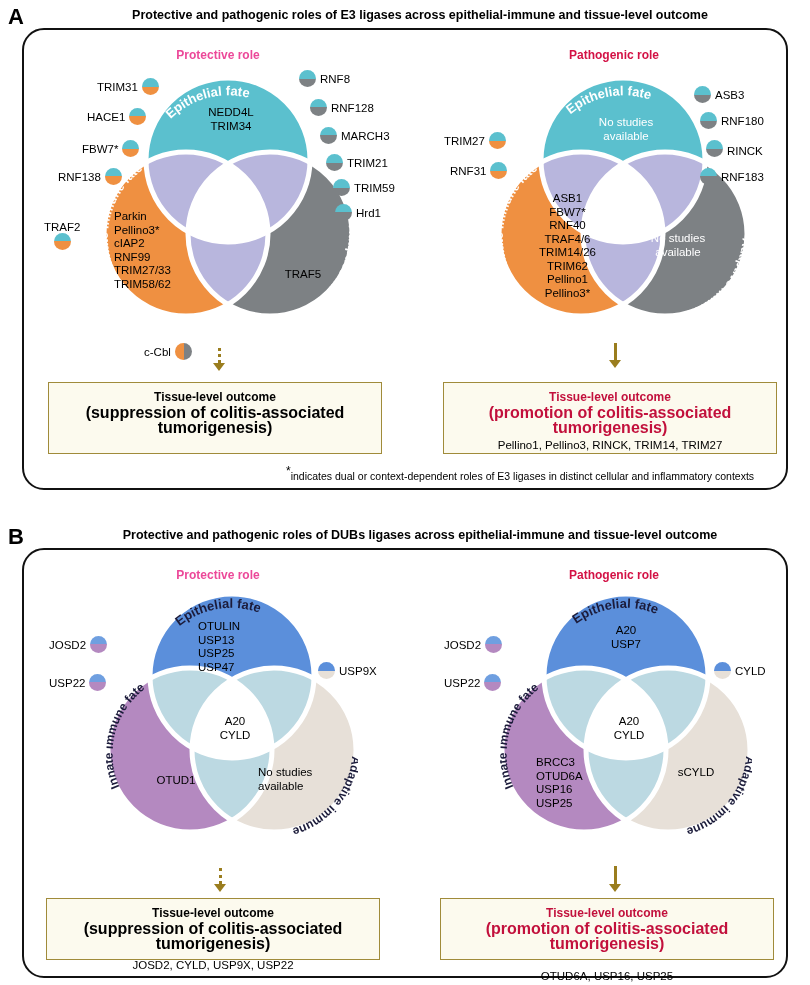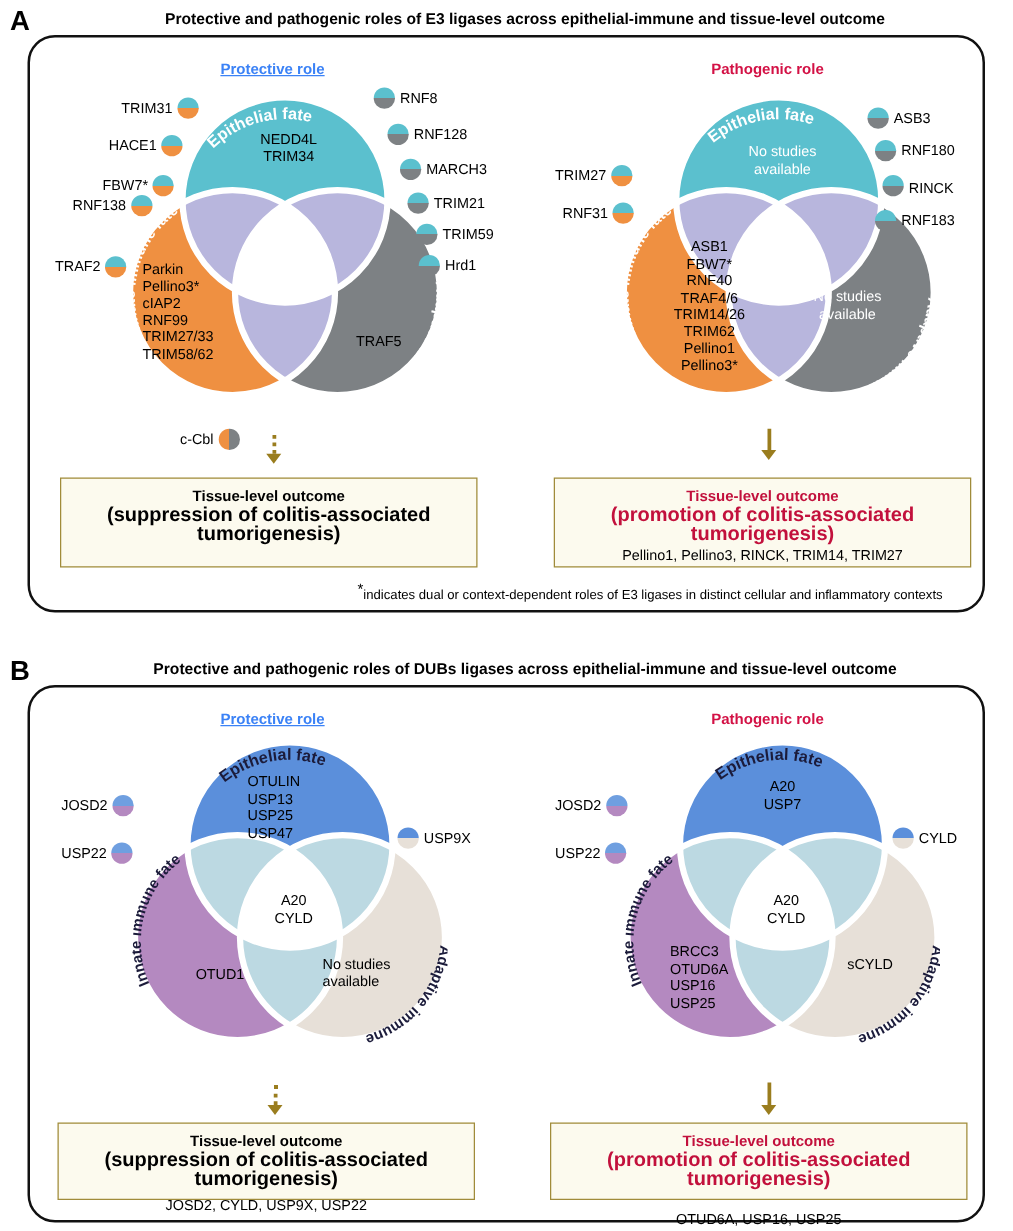--- a/index.html
+++ b/index.html
@@ -46,21 +46,21 @@
   #panelA .panel-box { top: 28px; height: 462px; }
   #panelB .panel-box { top: 28px; height: 450px; }
 
   .role-title {
     position: absolute;
     font-size: 12px;
     font-weight: bold;
     text-align: center;
     width: 200px;
   }
-  .role-protective { color: #3b82f6; text-decoration: underline; }
+  .role-protective { color: #ec4899; }
   .role-pathogenic { color: #d31145; }
 
   
   .venn { position: absolute; }
   .venn svg { display: block; }
 
   .venn-text {
     position: absolute;
     font-size: 11.5px;
     line-height: 13.5px;
@@ -197,25 +197,25 @@
     <span class="dot" style="background: linear-gradient(rgb(91, 192, 206) 0px, rgb(91, 192, 206) 50%, rgb(239, 144, 65) 50%, rgb(239, 144, 65) 100%);"></span>
   </div>
   <div class="sat" style="left:83px; top:108px;">
     <span class="lbl">HACE1</span>
     <span class="dot" style="background: linear-gradient(rgb(91, 192, 206) 0px, rgb(91, 192, 206) 50%, rgb(239, 144, 65) 50%, rgb(239, 144, 65) 100%);"></span>
   </div>
   <div class="sat" style="left:78px; top:140px;">
     <span class="lbl">FBW7*</span>
     <span class="dot" style="background: linear-gradient(rgb(91, 192, 206) 0px, rgb(91, 192, 206) 50%, rgb(239, 144, 65) 50%, rgb(239, 144, 65) 100%);"></span>
   </div>
-  <div class="sat" style="left:54px; top:156px;">
+  <div class="sat" style="left:54px; top:168px;">
     <span class="lbl">RNF138</span>
     <span class="dot" style="background: linear-gradient(rgb(91, 192, 206) 0px, rgb(91, 192, 206) 50%, rgb(239, 144, 65) 50%, rgb(239, 144, 65) 100%);"></span>
   </div>
-  <div class="sat" style="left:40px; top:205px;">
+  <div class="sat" style="left:40px; top:221px;flex-direction:column;">
     <span class="lbl">TRAF2</span>
     <span class="dot" style="background: linear-gradient(rgb(91, 192, 206) 0px, rgb(91, 192, 206) 50%, rgb(239, 144, 65) 50%, rgb(239, 144, 65) 100%);"></span>
   </div>
 
   <div class="sat rev" style="left:299px; top:70px;">
     <span class="lbl">RNF8</span>
     <span class="dot" style="background: linear-gradient(rgb(91, 192, 206) 0px, rgb(91, 192, 206) 50%, rgb(125, 129, 132) 50%, rgb(125, 129, 132) 100%);"></span>
   </div>
   <div class="sat rev" style="left:310px; top:99px;">
     <span class="lbl">RNF128</span>

